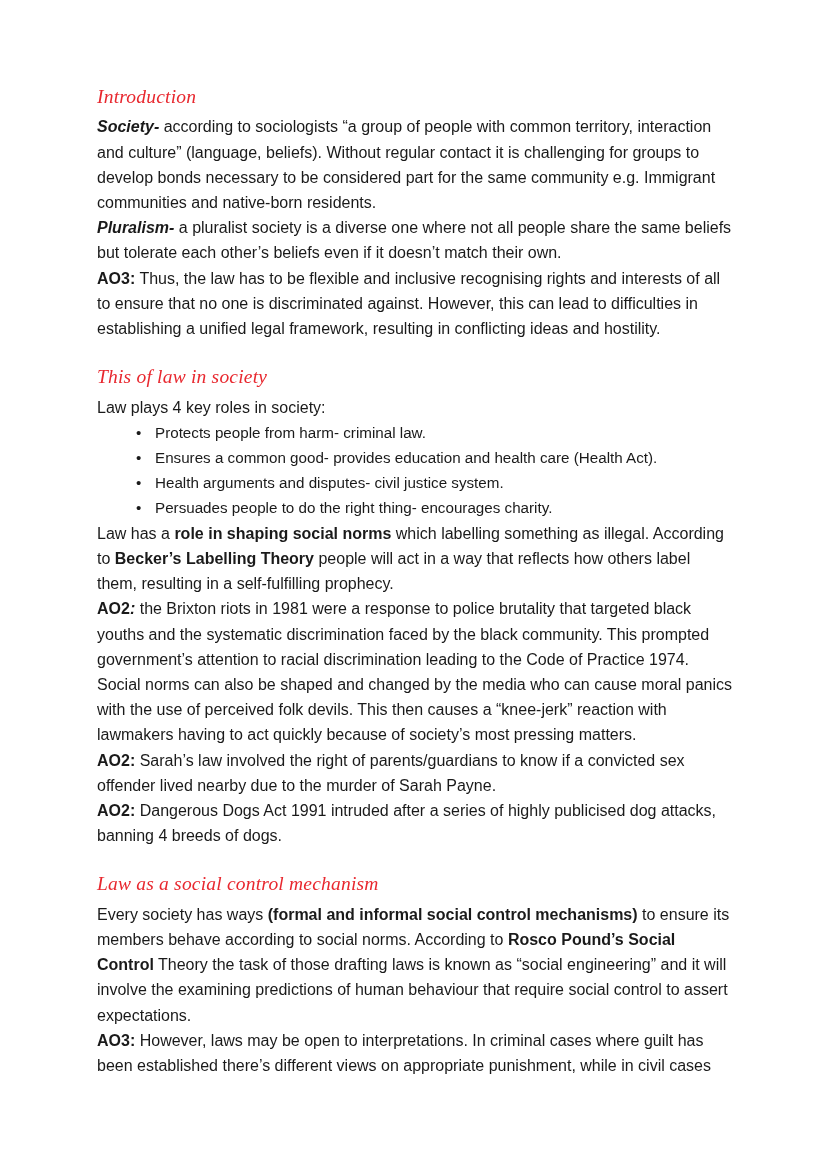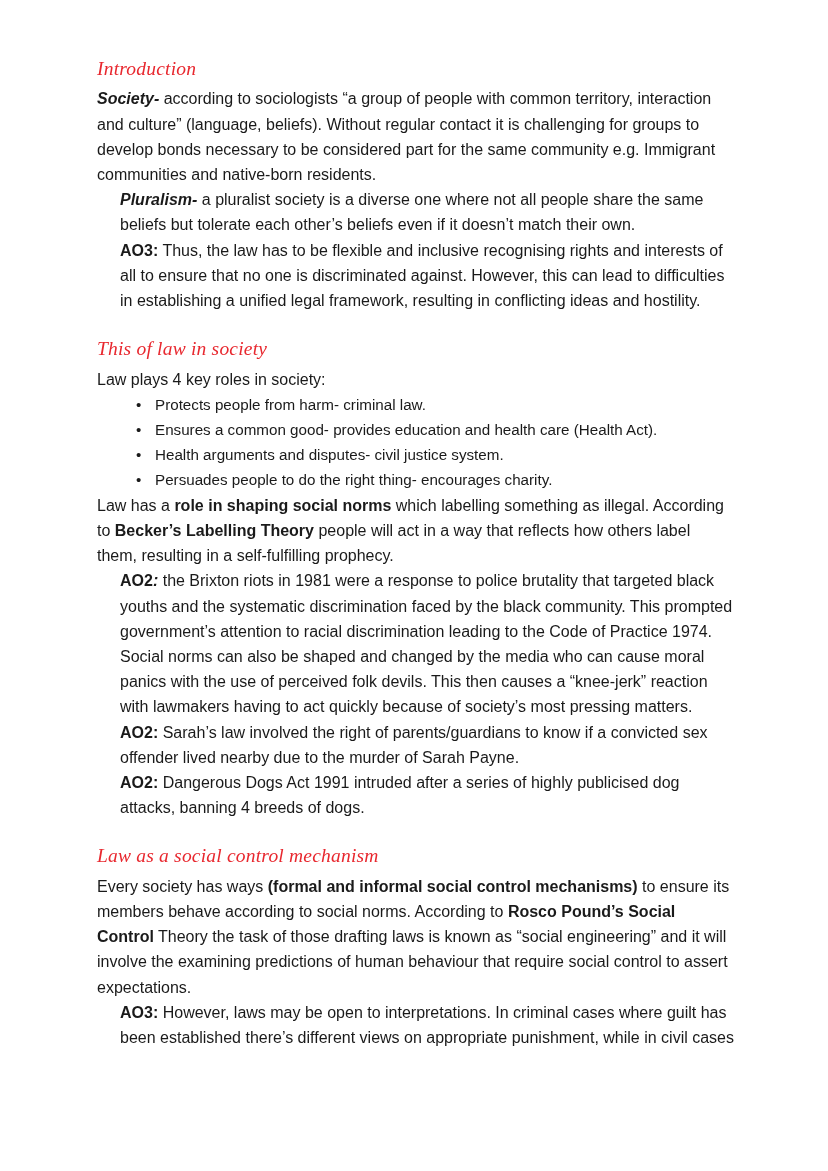--- a/index.html
+++ b/index.html
@@ -13,21 +13,21 @@
     font-family: "Liberation Sans", sans-serif;
     color: #1a1a1a;
     overflow: hidden;
   }
   .page {
     position: relative;
     width: 828px;
     height: 1171px;
     background: #ffffff;
     box-sizing: border-box;
-    padding: 58px 95px 0 97px;
+    padding: 86px 95px 0 97px;
   }
   .doc-body {
     width: 637px;
   }
   h2.section-heading {
     font-family: "Liberation Serif", "DejaVu Serif", serif;
     font-style: italic;
     font-weight: 400;
     color: #e8282f;
     font-size: 19.5px;
@@ -46,21 +46,20 @@
   }
   p.para {
     font-size: 16px;
     line-height: 25.2px;
     margin: 0;
     text-align: left;
     color: #1a1a1a;
   }
   p.para + p.para {
     margin-top: 0;
-    margin-left: 23px;
   }
   p.para.gap-before {
     margin-top: 25px;
   }
   .b {
     font-weight: bold;
   }
   .i {
   }
   .bi {

